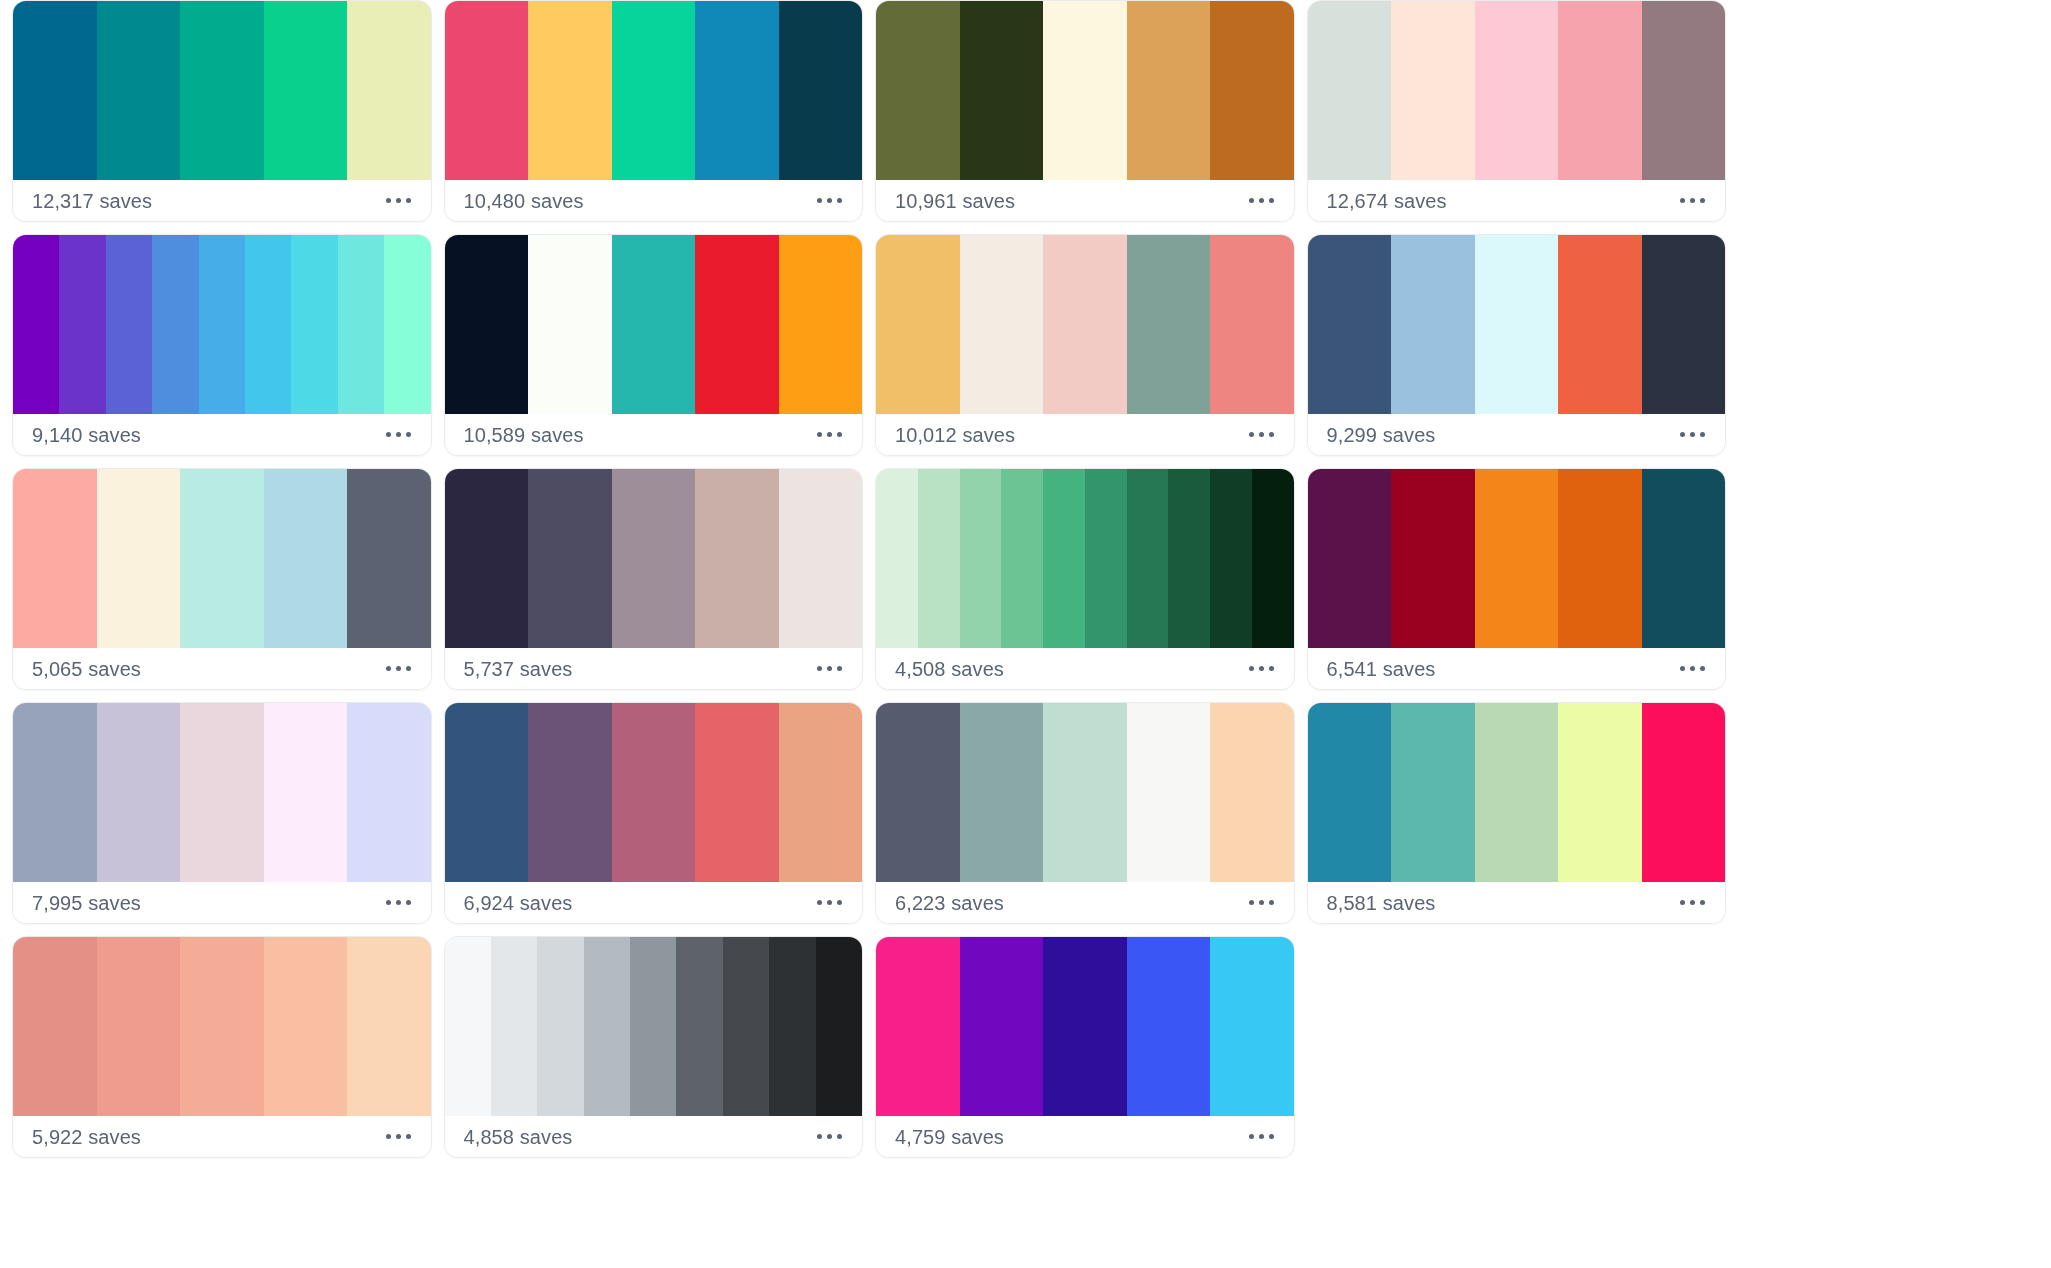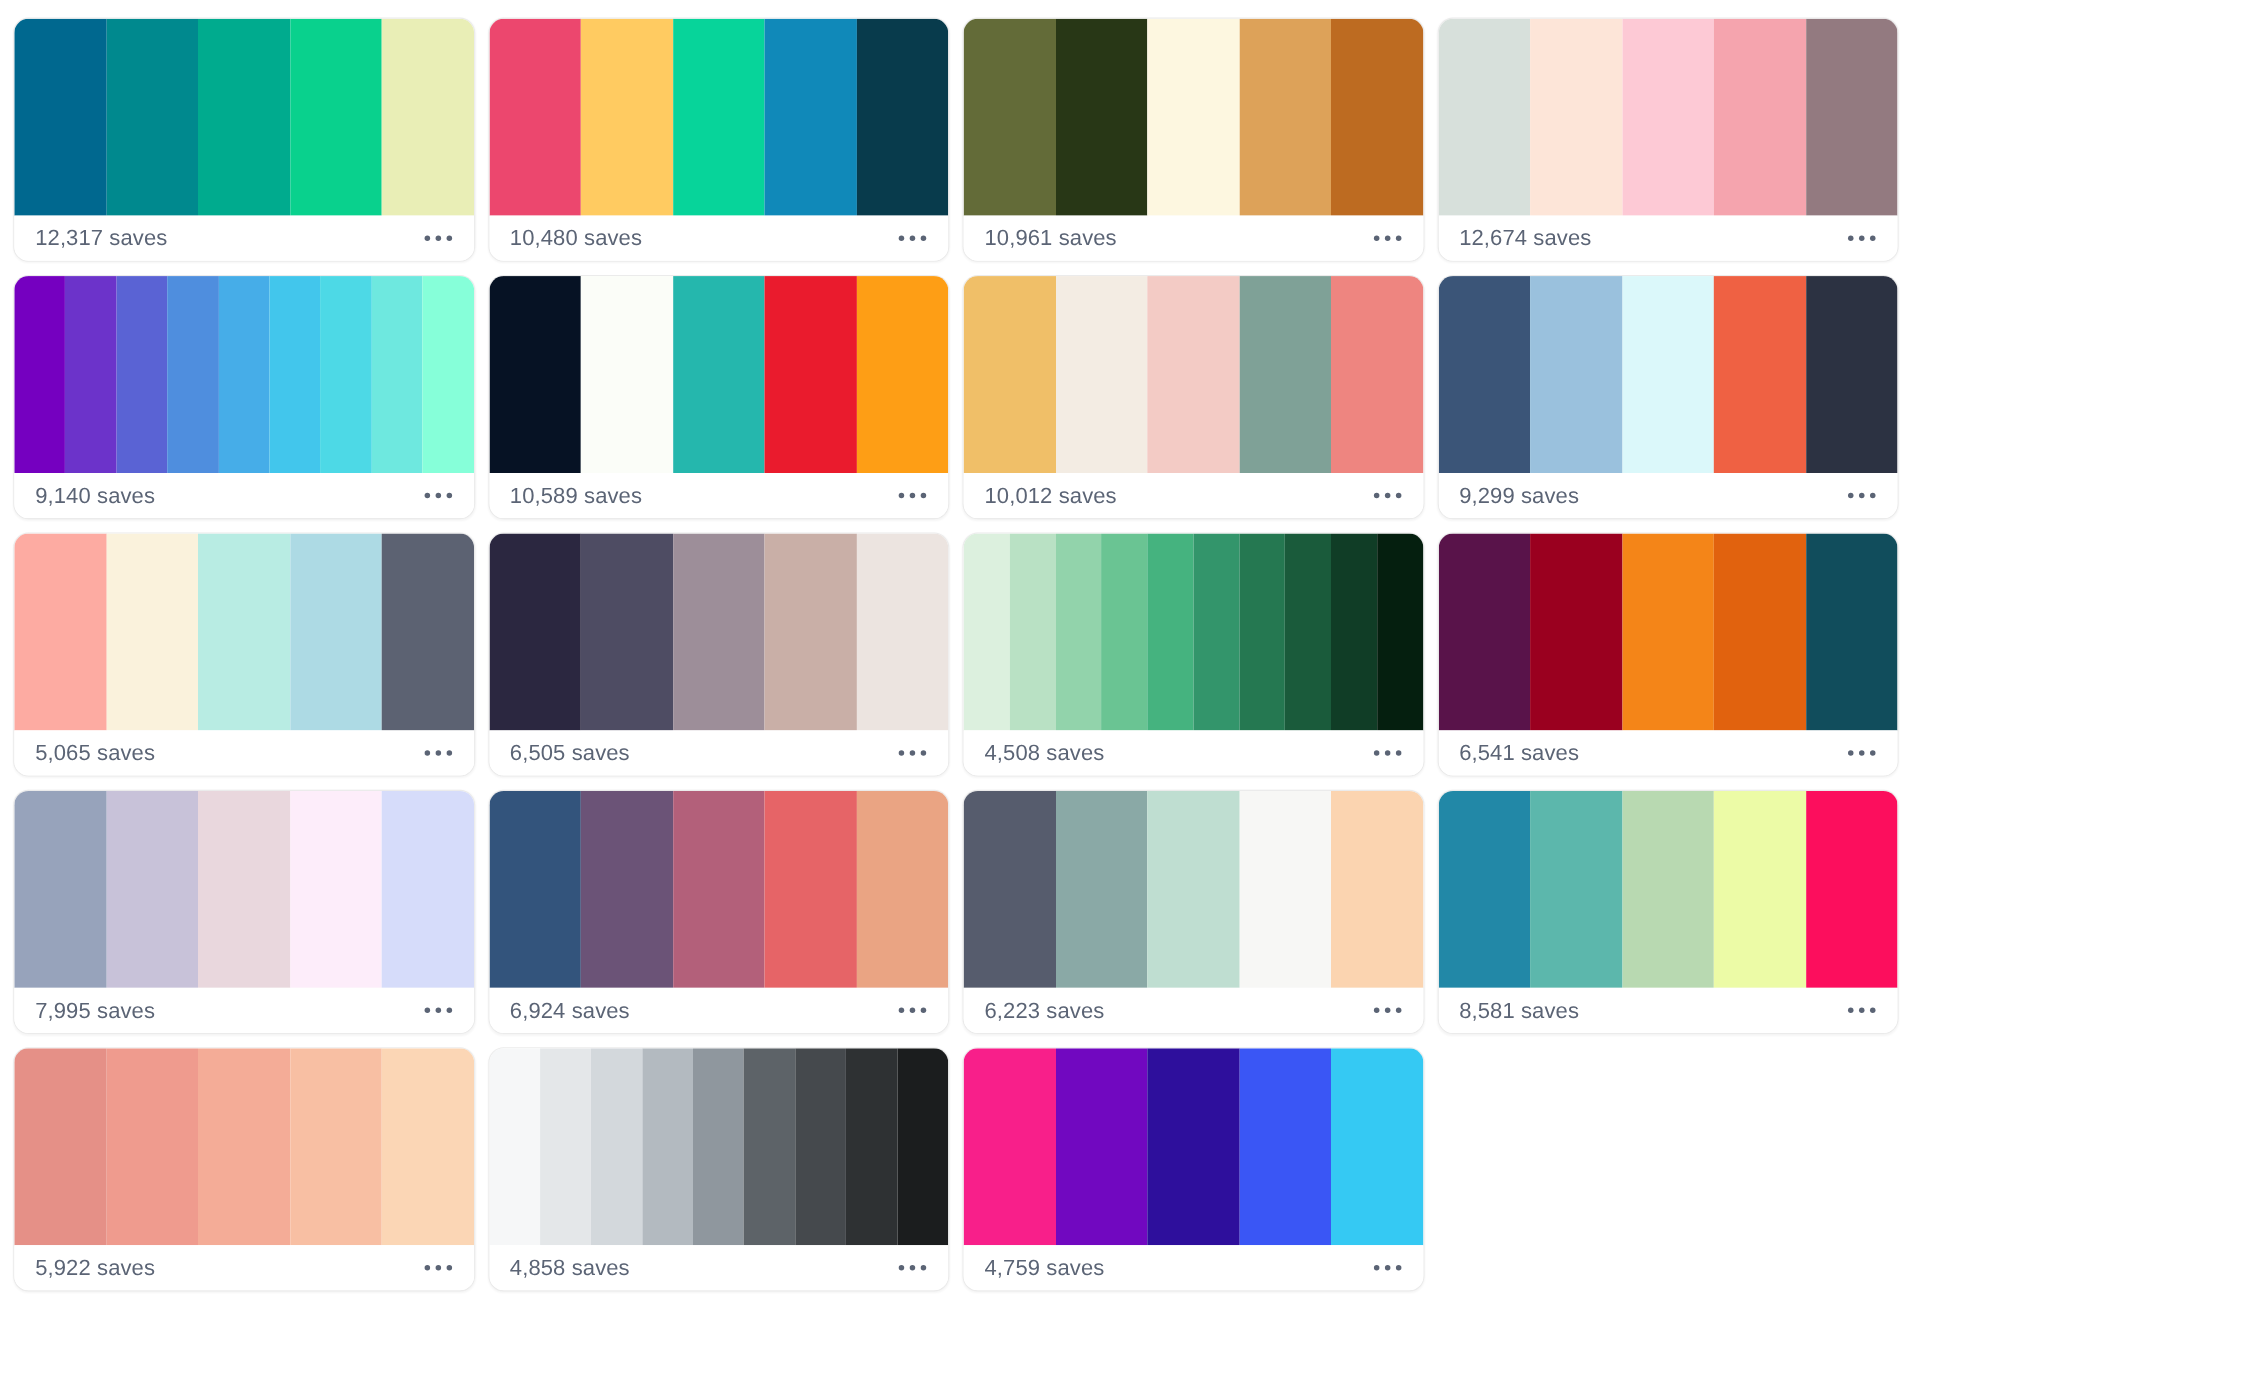--- a/index.html
+++ b/index.html
@@ -12,21 +12,21 @@
   body {
     width: 2051px;
     height: 1268px;
     overflow: hidden;
   }
   #grid {
     display: grid;
     grid-template-columns: repeat(4, 1fr);
     column-gap: 25px;
     row-gap: 26px;
-    padding: 16px 12px 0 12px;
+    padding: 0 12px 0 12px;
     width: 1738px;
     gap: 12px;
   }
   .palette-card {
     background: #ffffff;
     border: 1px solid #ebebeb;
     border-radius: 14px;
     overflow: hidden;
     box-shadow: 0 1px 2px rgba(0,0,0,0.045);
     display: flex;
@@ -244,21 +244,21 @@
 
   <div class="palette-card">
     <div class="swatch-strip">
         <div class="swatch" style="background: rgb(43, 39, 64);"></div>
         <div class="swatch" style="background: rgb(78, 76, 99);"></div>
         <div class="swatch" style="background: rgb(157, 142, 153);"></div>
         <div class="swatch" style="background: rgb(201, 175, 167);"></div>
         <div class="swatch" style="background: rgb(236, 228, 224);"></div>
       </div>
     <div class="card-footer">
-      <span class="saves-label">6,505 saves</span>
+      <span class="saves-label">5,737 saves</span>
       <span class="more-menu">
         <span class="dot"></span>
         <span class="dot"></span>
         <span class="dot"></span>
       </span>
     </div>
   </div>
 
 
   <div class="palette-card">

